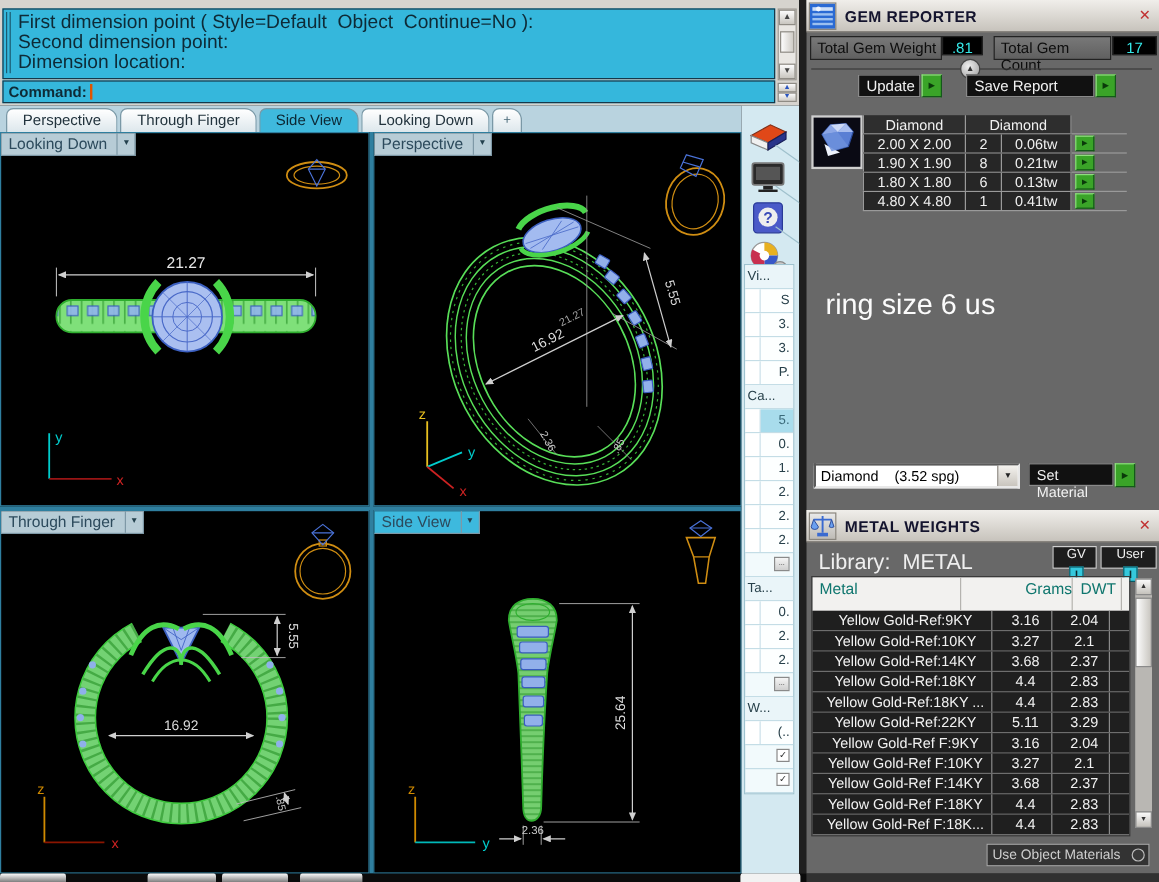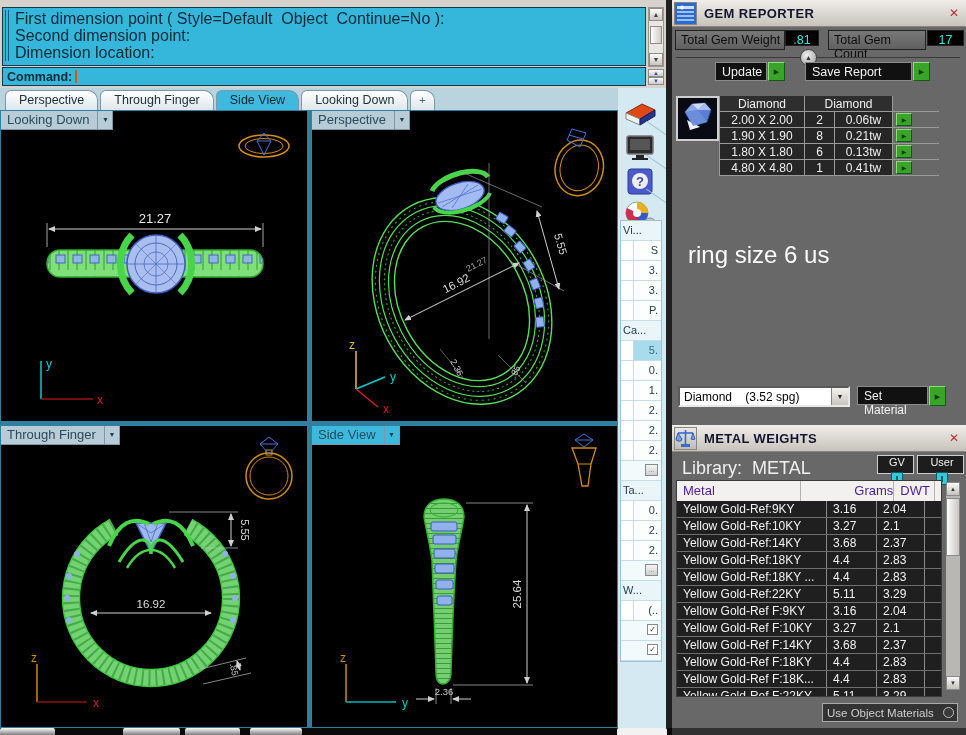--- a/index.html
+++ b/index.html
@@ -119,25 +119,25 @@
 
   
   .lib-label { position:absolute; left:10px; top:33px; font-size:18px; color:#efefef; white-space:pre; }
   .toggle { position:absolute; top:30px; height:19px; background:#1d1d1d; border:1px solid #cfcfcf;
     color:#f0f0f0; font-size:11px; display:flex; align-items:center; padding:0 2px 0 5px; gap:4px;flex-direction:column; }
   .tog-ind { width:12px; height:13px; background:#35c8dc; color:#0a2a30; font-size:9px;
     font-weight:bold; text-align:center; line-height:13px; border:1px solid #0a5a66; }
 
   .mtable { position:absolute; left:4px; top:55px; width:266px; height:217px; overflow:hidden;
     border:1px solid #3a3a3a; }
-  .mhead { display:flex; height:20px; background:#f2f1ef; color:#4c1d95; font-size:13px; }
+  .mhead { display:flex; height:28px; background:#f2f1ef; color:#0f766e; font-size:13px; }
   .mh { padding:2px 0 0 6px; border-right:1px solid #b5b3af; }
   .mh.c1 { width:150px; } .mh.c2 { width:50px;margin-left:47px; } .mh.c3 { width:48px; } .mh.c4 { flex:1; border-right:none; }
   .mrow { display:flex; height:17px; background:#1f1f1f; border-bottom:1px solid #6e6e6e;
-    color:#f2f2f2; font-size:12px; }
+    color:#f2f2f2; font-size:12px;text-align:center; }
   .mc { padding:1px 0 0 6px; border-right:1px solid #8a8a8a; overflow:hidden; white-space:nowrap; }
   .mc.c1 { width:150px; } .mc.c2 { width:50px; } .mc.c3 { width:48px; } .mc.c4 { flex:1; border-right:none; }
 
   .mscroll { position:absolute; left:274px; top:57px; width:14px; height:208px; background:#b9b7b3; }
   .msb { position:absolute; left:0; width:14px; height:14px; background:linear-gradient(#fafafa,#c5c2bc);
     border:1px solid #8a8a8a; font-size:6px; color:#333; text-align:center; line-height:13px; }
   .msb-thumb { position:absolute; left:0; top:16px; width:14px; height:58px;
     background:linear-gradient(90deg,#fdfdfd,#c9c6c0); border:1px solid #8a8a8a; }
 
   .uom { position:absolute; left:150px; top:278px; width:136px; height:19px; background:#333;

